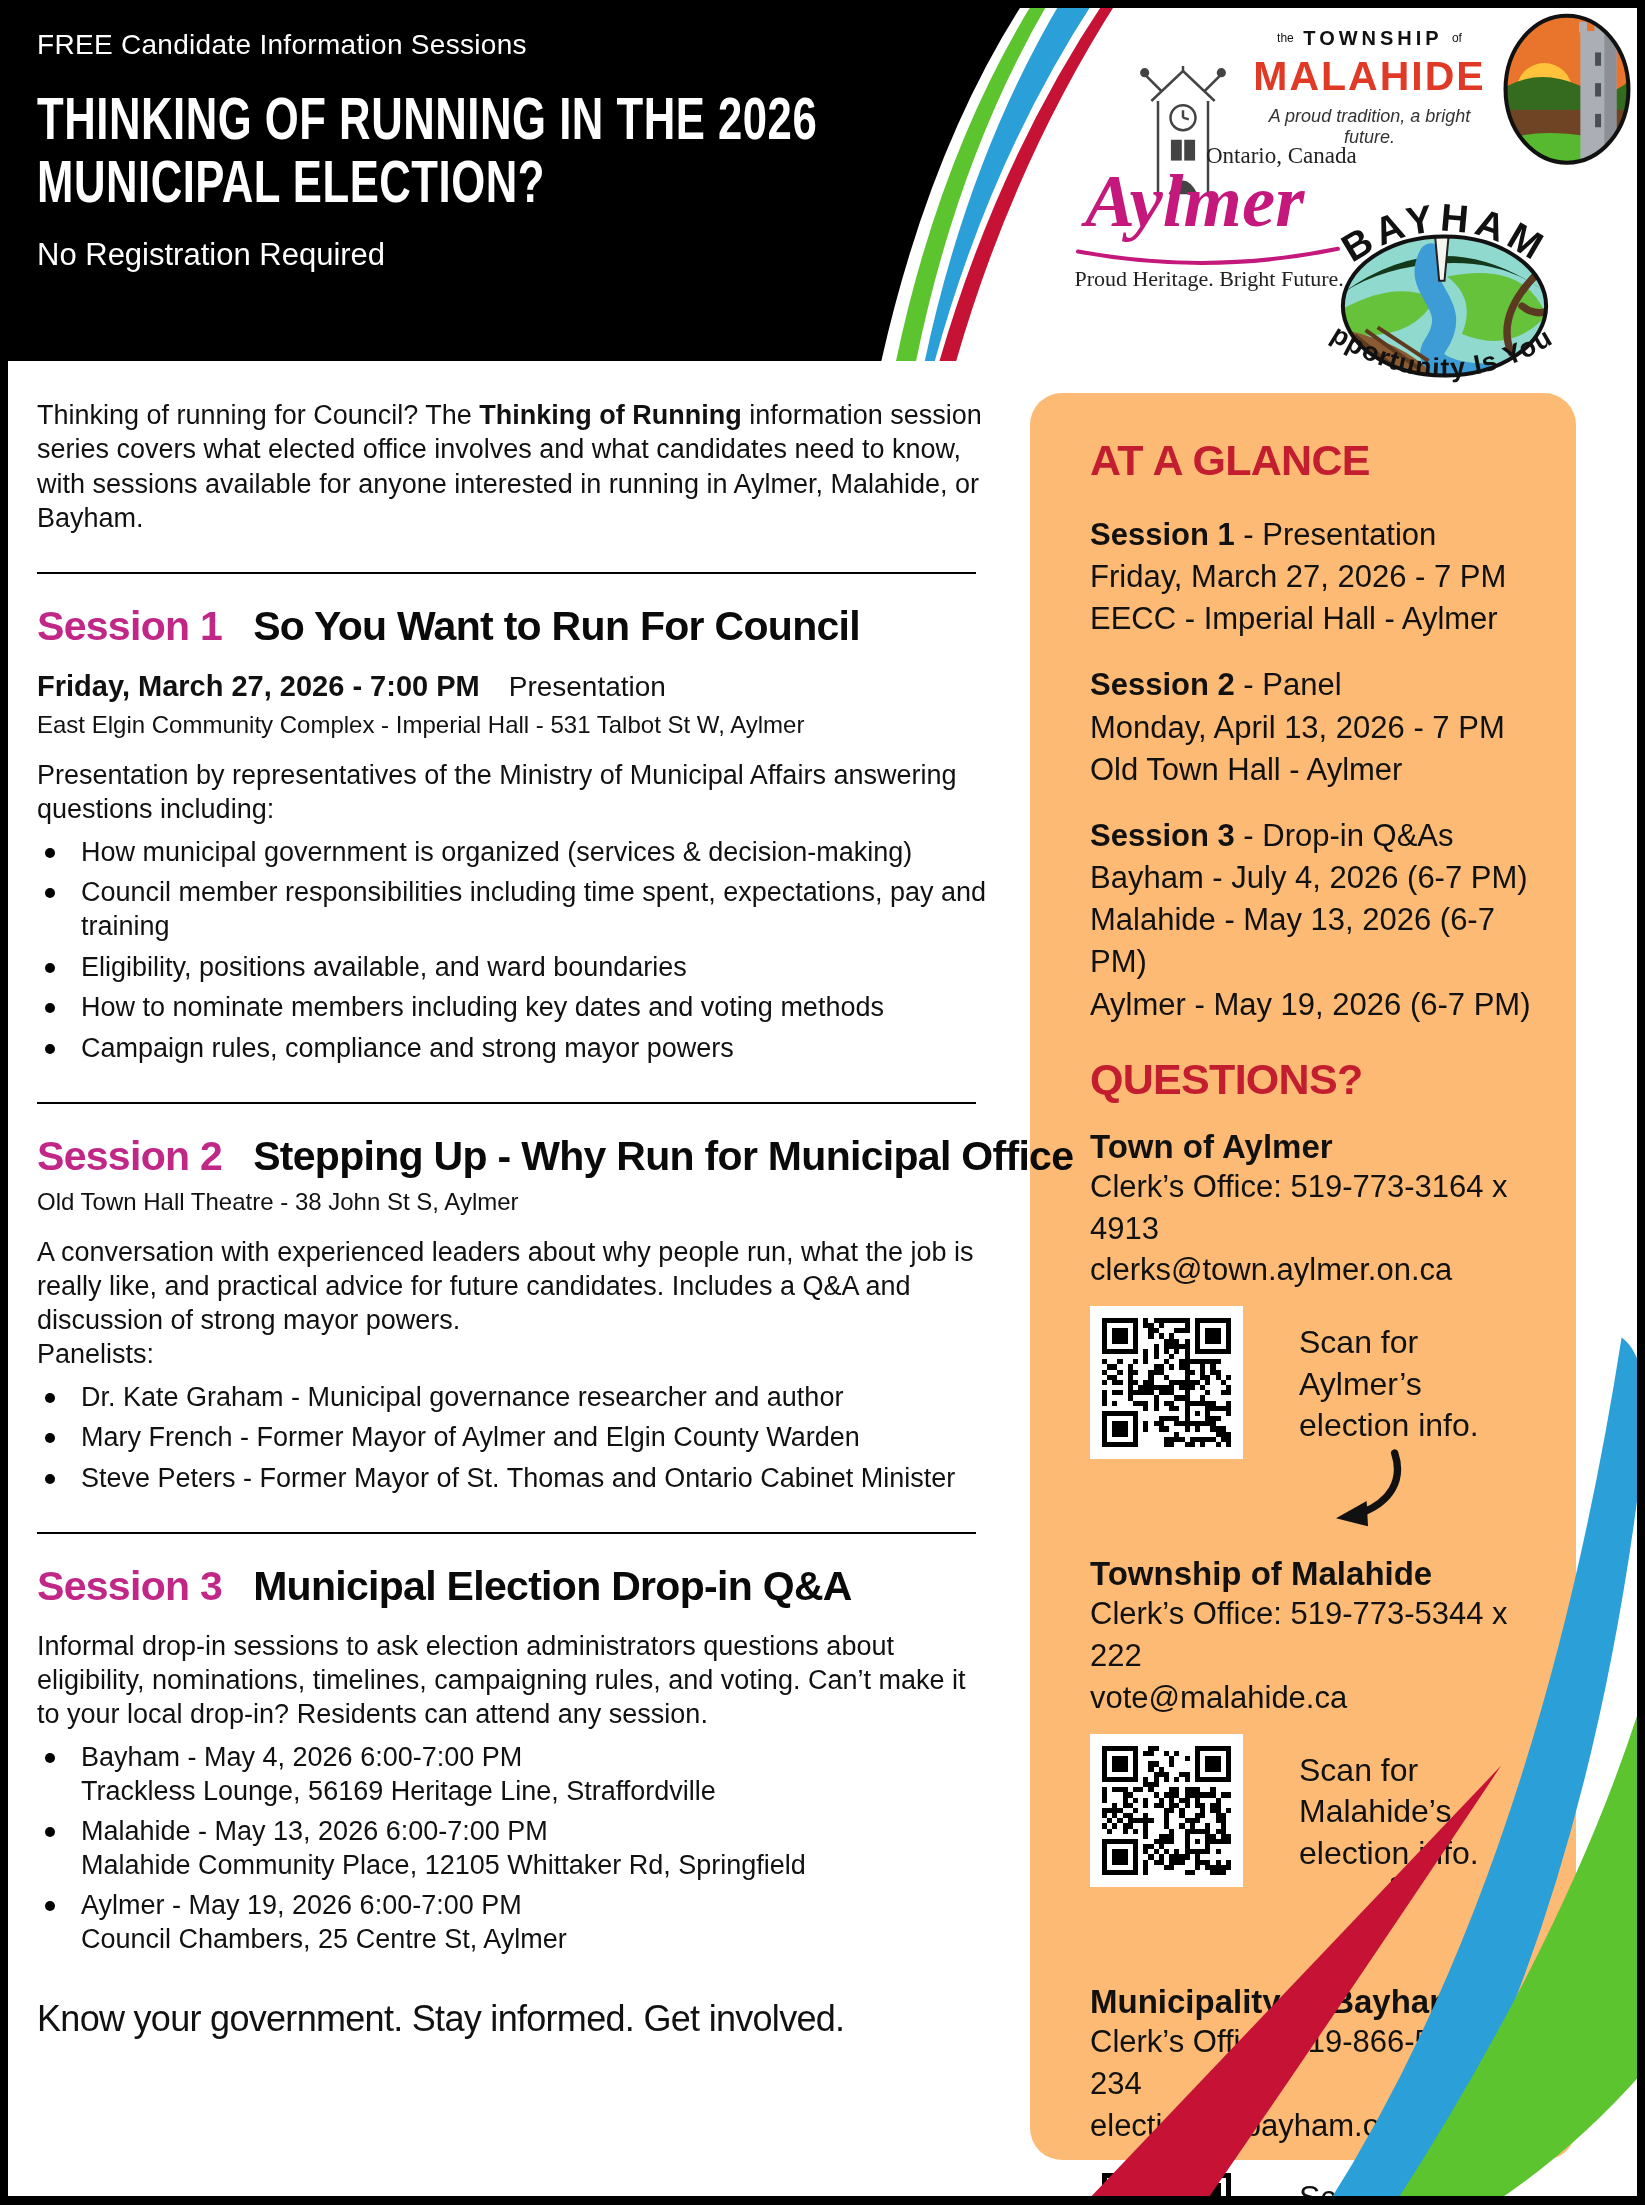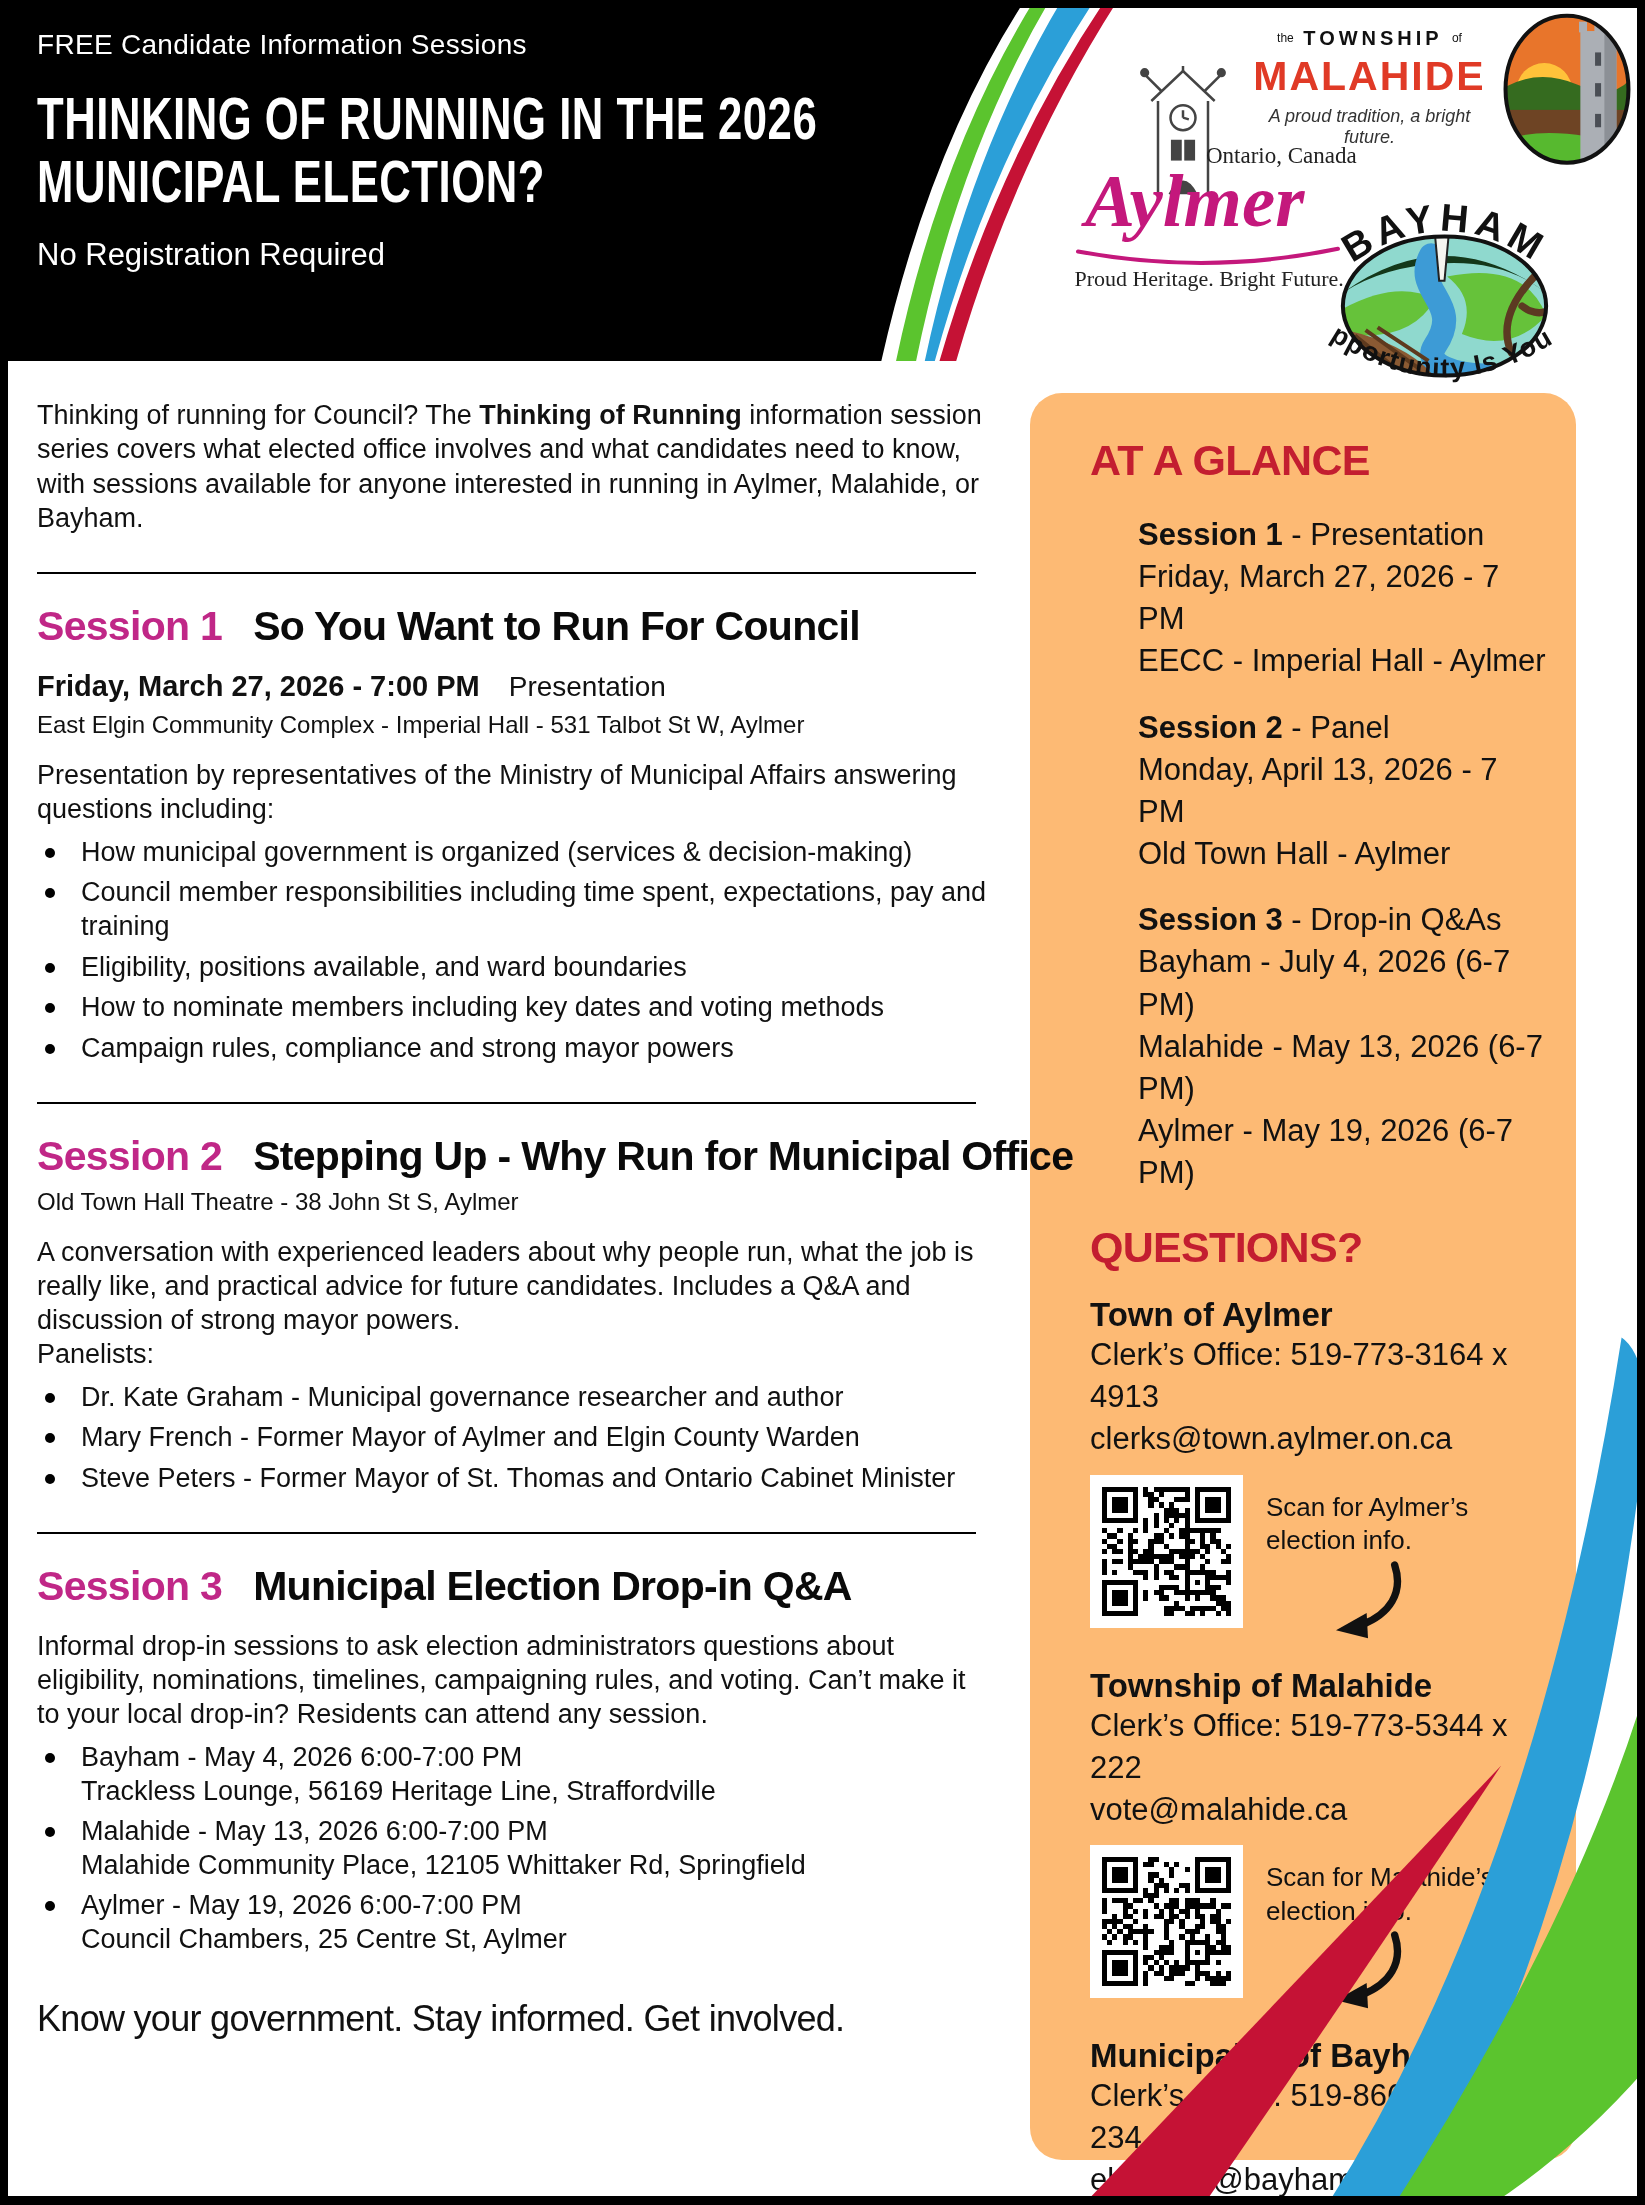--- a/index.html
+++ b/index.html
@@ -49,31 +49,31 @@
   .s-desc{margin-top:20px;font-size:27px;line-height:1.25;}
   .s-list{list-style:none;margin:9.4px 0 0;padding:0;}
   .s-list li{position:relative;padding-left:44px;font-size:27px;line-height:1.25;margin-top:6.7px;}
   .s-list li::before{content:"";position:absolute;left:8px;top:12px;width:10px;height:10px;border-radius:50%;background:#000;}
   .footer-tagline{margin-top:41px;font-size:36px;letter-spacing:-0.7px;}
   
   .sidebar{position:absolute;left:1030px;top:393px;width:546px;height:1767px;background:#fdba74;
            border-radius:32px;z-index:2;box-sizing:border-box;padding:43px 29px 0 60px;}
   .side-heading{font-size:43px;font-weight:bold;color:#C31E30;letter-spacing:-0.7px;}
   .glance{margin-top:29px;}
-  .glance-item{font-size:31px;line-height:1.36;margin-bottom:24px;margin-left:48px;}
+  .glance-item{font-size:31px;line-height:1.36;margin-bottom:24px;}
   .glance-label{font-weight:bold;}
   .questions{margin-top:29px;}
   .contact{margin-top:24px;}
   .contact-name{font-size:33px;font-weight:bold;}
   .contact-line{font-size:31px;line-height:1.35;}
   .qr-row{display:flex;margin-top:14.7px;}
   .qr-frame{width:153px;height:153px;background:#fff;padding:12px;box-sizing:border-box;flex:none;}
   .qr-frame svg{width:100%;height:100%;display:block;}
   .qr-side{margin-left:23px;padding-top:16px;}
-  .qr-caption{font-size:26px;line-height:1.3;color:#111;}
+  .qr-caption{font-size:32px;line-height:1.3;color:#111;margin-left:33px;}
   .arrow-svg{margin-top:2.7px;margin-left:31px;}
   
   .swoosh-bottom{position:absolute;left:0;top:0;z-index:8;pointer-events:none;}
 </style>
 </head>
 <body>
 
 <div class="page">
 
   <svg class="header-svg" width="1645" height="365" viewBox="0 0 2460 546">

